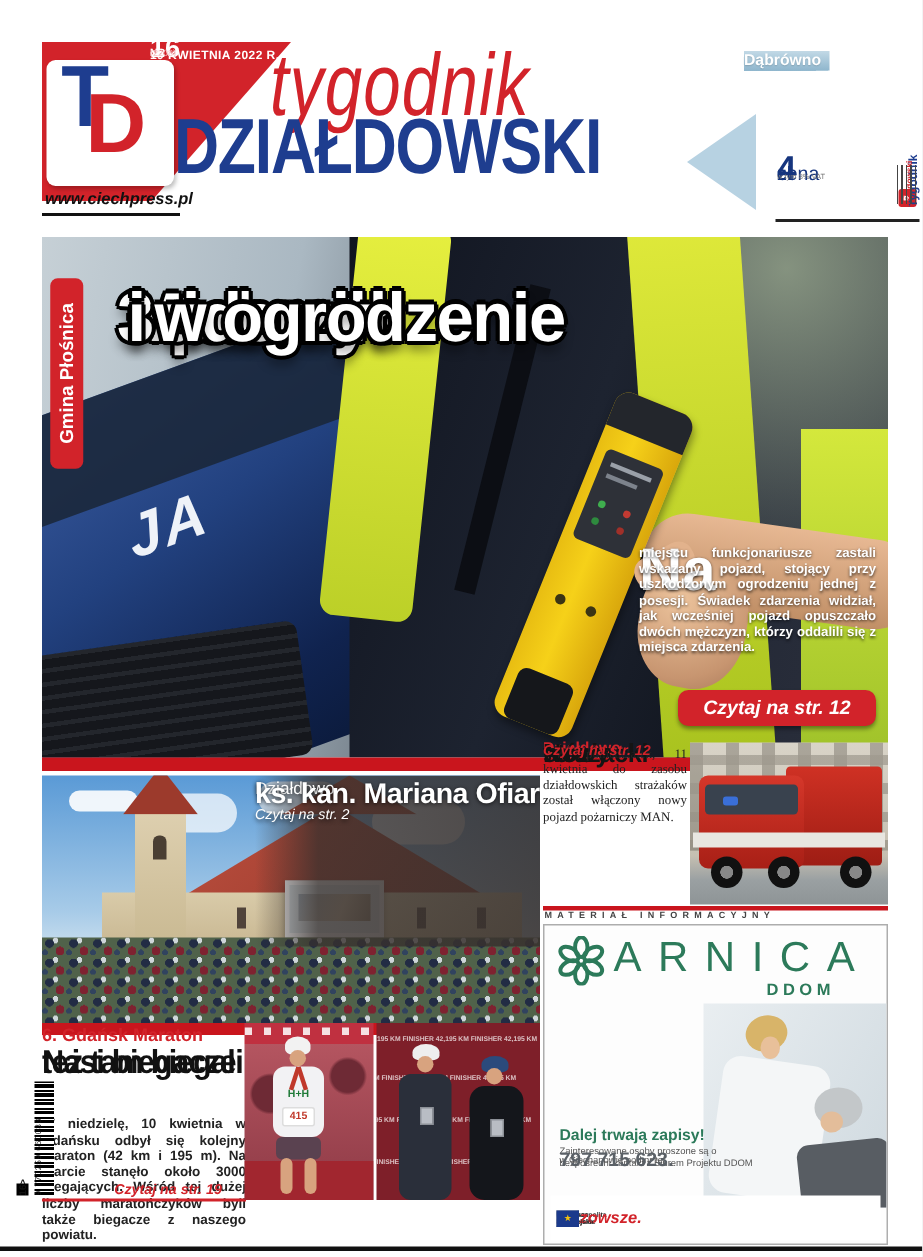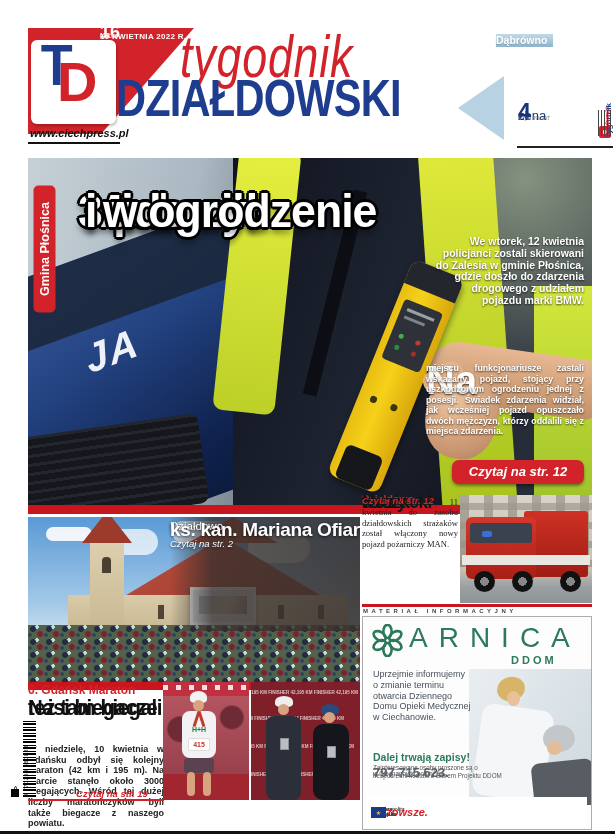--- a/index.html
+++ b/index.html
@@ -340,21 +340,20 @@
     <div class="fist"></div>
     <div class="thumb"></div>
 
     <div class="gmina-tag">Gmina Płośnica</div>
     <div class="main-headline">
       <span class="hl i1">Miał</span>
       <span class="hl i2">3 promile</span>
       <span class="hl i3">i uderzył</span>
       <span class="hl i4">w ogrodzenie</span>
     </div>
-    <div class="lead-par">We wtorek, 12 kwietnia policjanci zostali skierowani do Zalesia w gminie Płośnica, gdzie doszło do zdarzenia drogowego z udziałem pojazdu marki BMW.</div>
     <div class="body-par">
       <span class="dropcap">Na</span>
         <span>miejscu funkcjonariusze zastali wskazany pojazd, stojący przy uszkodzonym ogrodzeniu jednej z posesji. Świadek zdarzenia widział, jak wcześniej pojazd opuszczało dwóch mężczyzn, którzy oddalili się z miejsca zdarzenia.</span>
     </div>
     <div class="cta-main">Czytaj na str. 12</div>
   </div>
   <div class="photo-red-strip"></div>
 
   <div class="church">
     <div class="cloud"></div>
@@ -416,21 +415,20 @@
     <div class="ad-brand">ARNICA</div>
     <div class="ad-sub">DDOM</div>
     <div class="ad-photo">
       <div class="n-hair"></div>
       <div class="n-face"></div>
       <div class="n-body"></div>
       <div class="e-hair"></div>
       <div class="e-face"></div>
       <div class="e-body"></div>
     </div>
-    <div class="ad-body">Uprzejmie informujemy o zmianie terminu otwarcia Dziennego Domu Opieki Medycznej w Ciechanowie.</div>
     <div class="ad-cta">Dalej trwają zapisy!</div>
     <div class="ad-note">Zainteresowane osoby proszone są o bezpośredni kontakt z Biurem Projektu DDOM</div>
     <div class="ad-phone-row">
       <span class="ad-phone-prefix">w Ciechanowie pod nr tel.</span>
       <span class="ad-phone">797 715 623.</span>
     </div>
     <div class="ad-logos">
       <span class="lg">
         <span class="flag-fe">
             <i></i>

